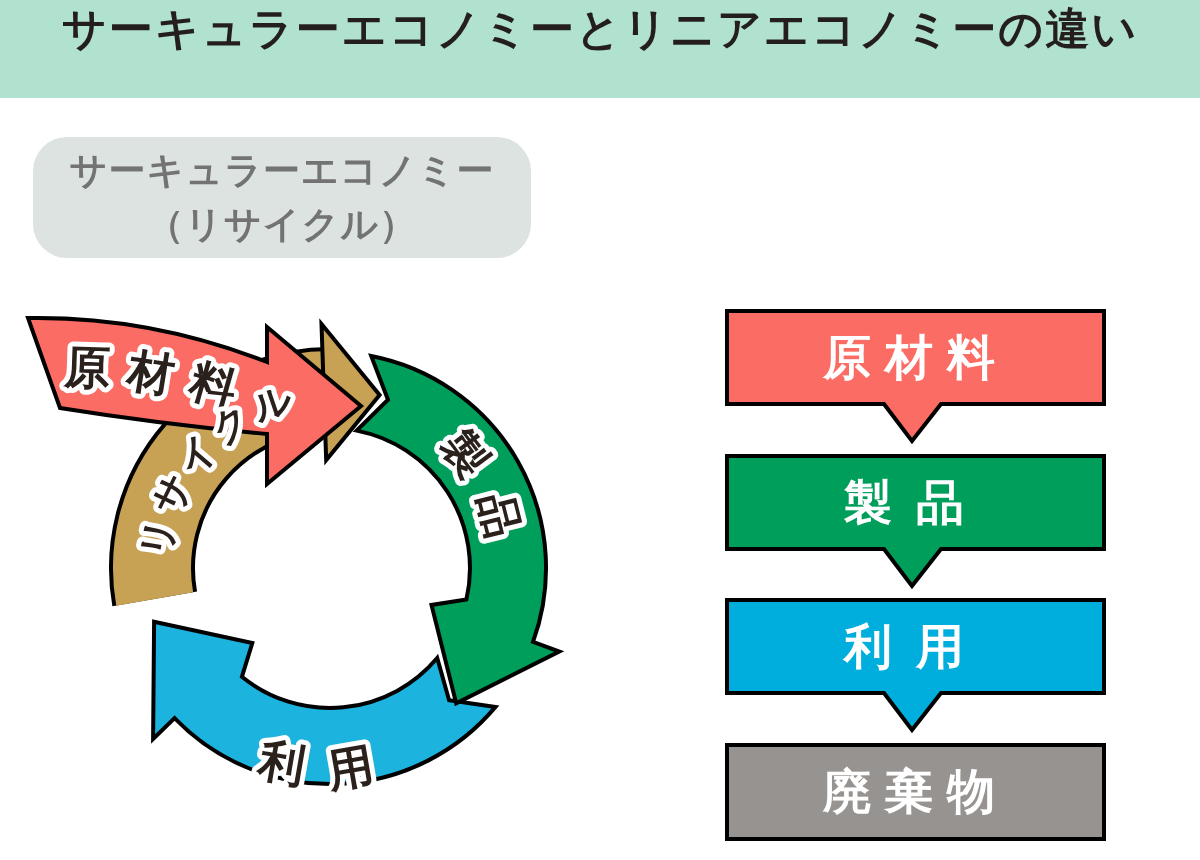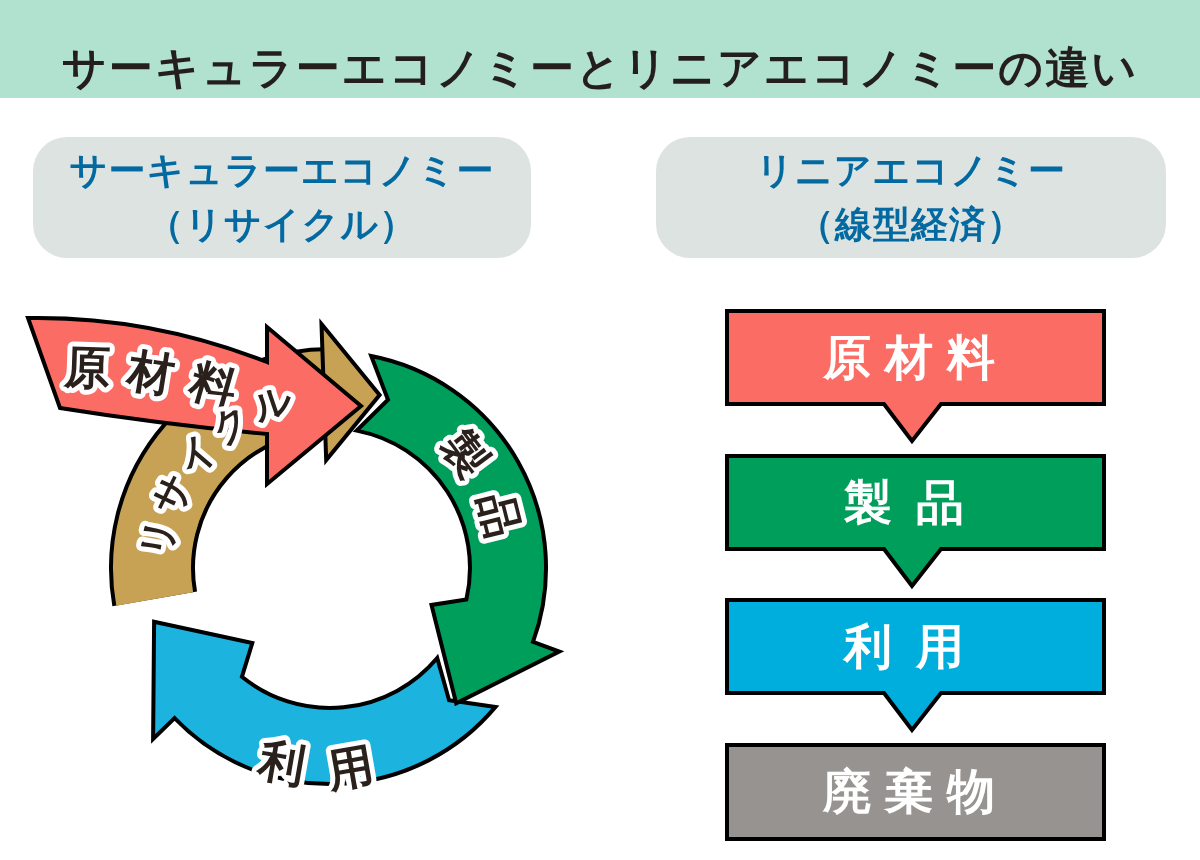--- a/index.html
+++ b/index.html
@@ -1,49 +1,45 @@
 <!DOCTYPE html>
 <html><head>
 <meta charset="utf-8">
 <style>
   html,body{margin:0;padding:0;background:#ffffff;width:1200px;height:860px;overflow:hidden;
     font-family:"Liberation Sans","DejaVu Sans",sans-serif;}
   .stage{position:relative;width:1200px;height:860px;background:#fff;}
   .banner{position:absolute;left:0;top:0;width:1200px;height:98px;background:#b0e2cf;
-    display:flex;align-items:flex-end;justify-content:center;}
+    display:flex;align-items:flex-start;justify-content:center;}
   .banner h1{margin:0;font-size:44px;font-weight:bold;color:#241f1d;letter-spacing:2px;}
   .pill{position:absolute;top:137px;height:121px;background:#dce3e1;border-radius:34px;
     display:flex;flex-direction:column;align-items:center;justify-content:center;}
   .pill.left{left:33px;width:498px;}
   .pill.right{left:656px;width:510px;}
-  .pill .l1,.pill .l2{font-size:37px;font-weight:bold;color:#0369a1;line-height:1.45;letter-spacing:1px;}
+  .pill .l1,.pill .l2{font-size:37px;font-weight:bold;color:#737373;line-height:1.45;letter-spacing:1px;}
   svg{position:absolute;left:0;top:0;}
   .arc-label{font-weight:bold;fill:#2b211c;stroke:#ffffff;stroke-width:10px;
     stroke-linejoin:round;paint-order:stroke;}
   .box-label{font-weight:bold;fill:#ffffff;font-size:48px;}
   .outline{stroke:#000000;stroke-width:4px;stroke-linejoin:miter;}
 </style>
 </head>
 <body>
 
 <div class="stage">
 
   <div class="banner">
     <h1>サーキュラーエコノミーとリニアエコノミーの違い</h1>
   </div>
 
   <div class="pill left">
     <div class="l1">サーキュラーエコノミー</div>
     <div class="l2">（リサイクル）</div>
   </div>
 
-  <div class="pill right">
-    <div class="l1">リニアエコノミー</div>
-    <div class="l2">（線型経済）</div>
-  </div>
 
   <svg width="1200" height="860" viewBox="0 0 1200 860">
     <defs>
       <path id="goldTextArc" d="M 170.5 596.1 A 162 162 0 0 1 335.7 406.1" fill="none"></path>
       <path id="greenTextArc" d="M 360.9 409 A 162 162 0 0 1 482.2 623.4" fill="none"></path>
       <path id="blueTextArc" d="M 222 755.1 A 216 216 0 0 0 438 755.1" fill="none"></path>
       <path id="redTextPath" d="M 50 384 Q 160 378 268 420" fill="none"></path>
     </defs>
 
     <g>

